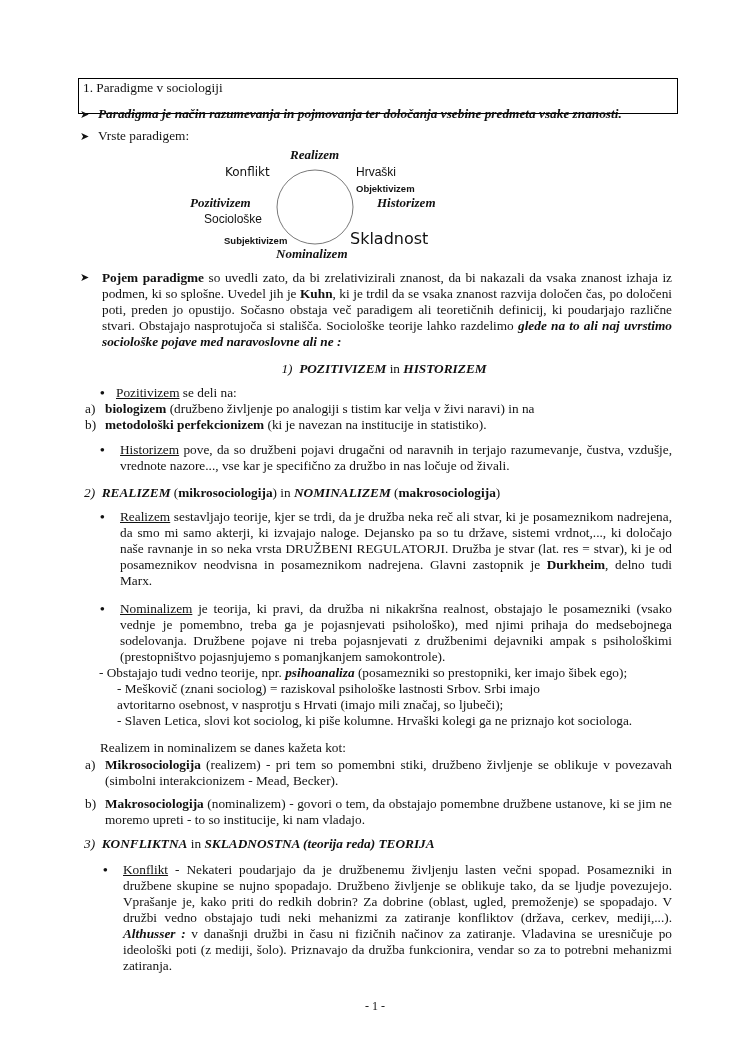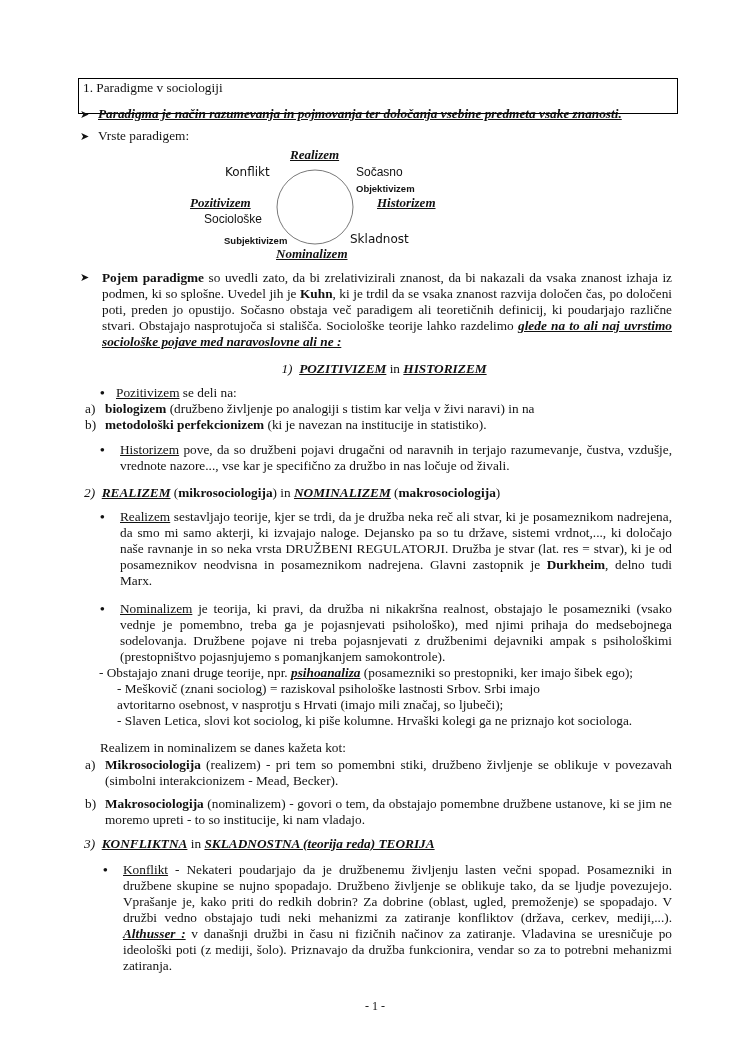--- a/index.html
+++ b/index.html
@@ -4,21 +4,21 @@
 <style>
   html, body { margin: 0; padding: 0; background: #ffffff; }
   body { width: 750px; height: 1061px; position: relative; overflow: hidden;
          font-family: "Liberation Serif", serif; font-size: 13.3px; color: #111; line-height: 16px; }
   .abs { position: absolute; }
   .title-box { left: 78px; top: 78px; width: 600px; height: 36px; border: 1px solid #000;
                box-sizing: border-box; padding: 1px 4px; font-size: 13.3px; line-height: 16px; }
   .arrow { display: inline-block; width: 18px; font-family: "DejaVu Sans", sans-serif; font-size: 11px; }
   .b { font-weight: bold; }
   .i { font-style: italic; }
-  .bi { font-weight: bold; font-style: italic; text-decoration: underline; }
+  .bi { font-weight: bold; font-style: italic; }
   .u { text-decoration: underline; }
   .just { text-align: justify; }
   .bullet { display: inline-block; width: 16px; font-weight: bold; }
   .sans { font-family: "Liberation Sans", sans-serif; }
   .sans-d { font-family: "DejaVu Sans", sans-serif; }
   p { margin: 0; }
 </style>
 </head>
 <body>
 
@@ -30,27 +30,27 @@
 <div class="abs" style="left:80px; top:128px; width:600px;">
   <span class="arrow">➤</span><span>Vrste paradigem:</span>
 </div>
 
 <div class="abs" style="left:180px; top:140px; width:290px; height:125px;">
   <svg class="abs" style="left:95px; top:28px;" width="80" height="78">
     <ellipse cx="40" cy="39" rx="38" ry="37" fill="none" stroke="#555" stroke-width="0.8"></ellipse>
   </svg>
   <span class="abs bi" style="left:110px; top:7px; font-size:13px;">Realizem</span>
   <span class="abs sans-d" style="left:45px; top:24px; font-size:12px;">Konflikt</span>
-  <span class="abs sans" style="left:176px; top:24px; font-size:12px;">Sočasno</span>
+  <span class="abs sans" style="left:176px; top:24px; font-size:12px;">Hrvaški</span>
   <span class="abs sans b" style="left:176px; top:41px; font-size:9.5px;">Objektivizem</span>
   <span class="abs bi" style="left:10px; top:55px; font-size:13px;">Pozitivizem</span>
   <span class="abs bi" style="left:197px; top:55px; font-size:13px;">Historizem</span>
   <span class="abs sans" style="left:24px; top:71px; font-size:12px;">Sociološke</span>
   <span class="abs sans b" style="left:44px; top:93px; font-size:9.5px;">Subjektivizem</span>
-  <span class="abs sans-d" style="left:170px; top:91px; font-size:12px;">Skladnost</span>
+  <span class="abs sans-d" style="left:170px; top:91px; font-size:16px;">Skladnost</span>
   <span class="abs bi" style="left:96px; top:106px; font-size:13px;">Nominalizem</span>
 </div>
 
 <div class="abs just" style="left:80px; top:270px; width:592px;">
   <div style="display:flex;">
     <span class="arrow" style="flex:0 0 22px;">➤</span>
     <p class="just" style="flex:1;"><span class="b">Pojem paradigme</span><span> so uvedli zato, da bi zrelativizirali znanost, da bi nakazali da vsaka znanost izhaja iz podmen, ki so splošne. Uvedel jih je </span><span class="b">Kuhn</span><span>, ki je trdil da se vsaka znanost razvija določen čas, po določeni poti, preden jo opustijo. Sočasno obstaja več paradigem ali teoretičnih definicij, ki poudarjajo različne stvari. Obstajajo nasprotujoča si stališča. Sociološke teorije lahko razdelimo </span><span class="bi">glede na to ali naj uvrstimo sociološke pojave med naravoslovne ali ne :</span></p>
   </div>
 </div>
 
@@ -76,21 +76,21 @@
 </div>
 <div class="abs" style="left:100px; top:509px; width:572px; display:flex;">
   <span class="bullet" style="flex:0 0 20px;">•</span>
   <p class="just" style="flex:1;"><span class="u">Realizem</span><span> sestavljajo teorije, kjer se trdi, da je družba neka reč ali stvar, ki je posameznikom nadrejena, da smo mi samo akterji, ki izvajajo naloge. Dejansko pa so tu države, sistemi vrdnot,..., ki določajo naše ravnanje in so neka vrsta DRUŽBENI REGULATORJI. Družba je stvar (lat. res = stvar), ki je od posameznikov neodvisna in posameznikom nadrejena. Glavni zastopnik je </span><span class="b">Durkheim</span><span>, delno tudi Marx.</span></p>
 </div>
 <div class="abs" style="left:100px; top:601px; width:572px; display:flex;">
   <span class="bullet" style="flex:0 0 20px;">•</span>
   <p class="just" style="flex:1;"><span class="u">Nominalizem</span><span> je teorija, ki pravi, da družba ni nikakršna realnost, obstajajo le posamezniki (vsako vednje je pomembno, treba ga je pojasnjevati psihološko), med njimi prihaja do medsebojnega sodelovanja. Družbene pojave ni treba pojasnjevati z družbenimi dejavniki ampak s psihološkimi (prestopništvo pojasnjujemo s pomanjkanjem samokontrole).</span></p>
 </div>
 <div class="abs" style="left:99px; top:665px; width:590px;">
-  <span>- Obstajajo znani druge teorije, npr. </span><span class="bi">psihoanaliza</span><span> (posamezniki so prestopniki, ker imajo šibek ego);</span>
+  <span>- Obstajajo tudi vedno teorije, npr. </span><span class="bi">psihoanaliza</span><span> (posamezniki so prestopniki, ker imajo šibek ego);</span>
 </div>
 <div class="abs" style="left:117px; top:681px; width:470px;">- Meškovič (znani sociolog) = raziskoval psihološke lastnosti Srbov. Srbi imajo avtoritarno osebnost, v nasprotju s Hrvati (imajo mili značaj, so ljubeči);</div>
 <div class="abs" style="left:117px; top:713px; width:580px;">- Slaven Letica, slovi kot sociolog, ki piše kolumne. Hrvaški kolegi ga ne priznajo kot sociologa.</div>
 
 <div class="abs" style="left:100px; top:740px; width:580px;">Realizem in nominalizem se danes kažeta kot:</div>
 <div class="abs" style="left:85px; top:757px; width:587px; display:flex;">
   <span style="flex:0 0 20px;">a)</span>
   <p class="just" style="flex:1;"><span class="b">Mikrosociologija</span><span> (realizem) - pri tem so pomembni stiki, družbeno življenje se oblikuje v povezavah (simbolni interakcionizem - Mead, Becker).</span></p>
 </div>
 <div class="abs" style="left:85px; top:796px; width:587px; display:flex;">

